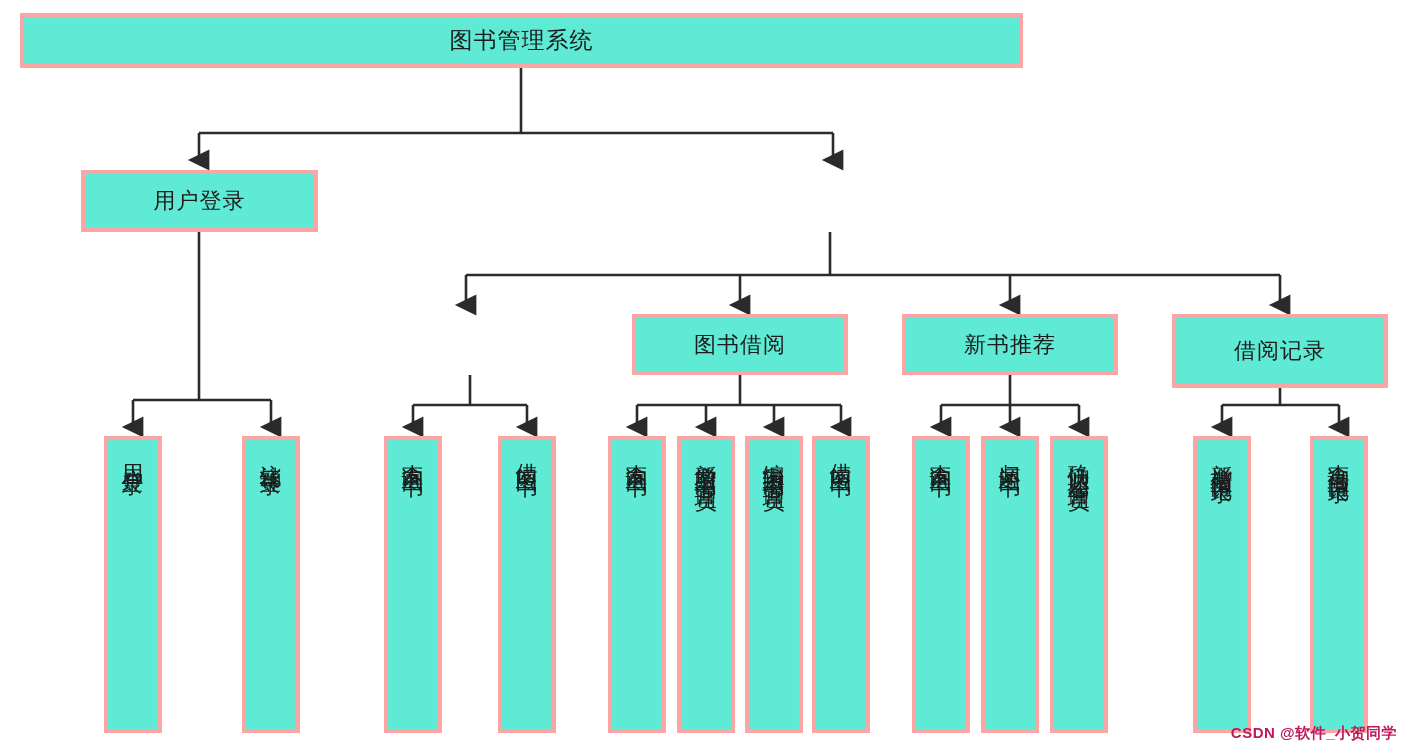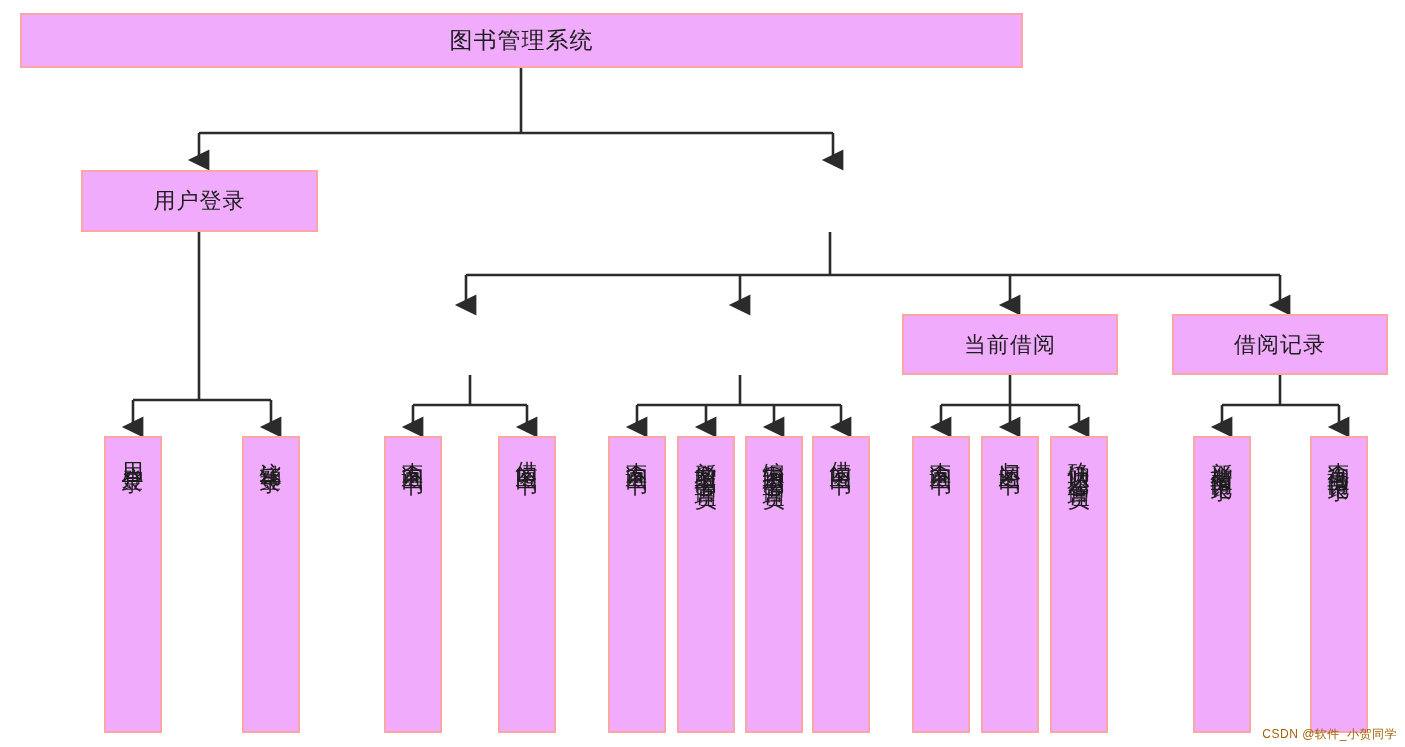--- a/index.html
+++ b/index.html
@@ -9,22 +9,22 @@
     font-family:"Liberation Sans","DejaVu Sans",sans-serif;
     overflow:hidden;
   }
   #stage{position:relative;width:1405px;height:747px;}
 
   svg#wires{position:absolute;left:0;top:0;width:1405px;height:747px;}
 
   .node{
     position:absolute;
     box-sizing:border-box;
-    border:2px solid #fca5a5;
-    background:#f0abfc;
+    border:4px solid #fca5a5;
+    background:#5eead4;
     color:#1c1c1c;
     display:flex;
     align-items:center;
     justify-content:center;
     z-index:3;
   }
   .node .txt{
     font-size:22px;
     line-height:1.15;
     letter-spacing:1px;
@@ -48,26 +48,27 @@
     line-height:1.05;
     letter-spacing:4px;
     white-space:nowrap;
     height:auto;
   }
 
   .watermark{
     position:absolute;
     right:8px;
     bottom:4px;
-    font-size:12px;
-    color:#a16207;
+    font-size:15px;
+    color:#be185d;
     letter-spacing:0.5px;
     z-index:6;
     white-space:nowrap;
     pointer-events:none;
+    font-weight:bold;
   }
 </style>
 </head>
 <body>
 
 <div id="stage">
 
   <svg id="wires" viewBox="0 0 1405 747" xmlns="http://www.w3.org/2000/svg">
     <defs>
       <marker id="arrow" markerWidth="9" markerHeight="9" refX="4.5" refY="4.5" orient="auto" markerUnits="strokeWidth">
@@ -119,24 +120,27 @@
   </svg>
 
   <div class="node root" style="left:20px;top:13px;width:1003px;height:55px;">
     <span class="txt">图书管理系统</span>
   </div>
 
   <div class="node branch" style="left:81px;top:170px;width:237px;height:62px;">
     <span class="txt">用户登录</span>
   </div>
 
+  <div class="node branch" style="left:632px;top:314px;width:216px;height:61px;">
+    <span class="txt">图书借阅</span>
+  </div>
   <div class="node branch" style="left:902px;top:314px;width:216px;height:61px;">
-    <span class="txt">当前借阅</span>
+    <span class="txt">新书推荐</span>
   </div>
-  <div class="node branch" style="left:1172px;top:314px;width:216px;height:61px;">
+  <div class="node branch" style="left:1172px;top:314px;width:216px;height:74px;">
     <span class="txt">借阅记录</span>
   </div>
 
   <div class="node leaf" style="left:104px;top:436px;width:58px;height:297px;">
     <span class="txt">用户登录</span>
   </div>
   <div class="node leaf" style="left:242px;top:436px;width:58px;height:297px;">
     <span class="txt">注销登录</span>
   </div>
 

